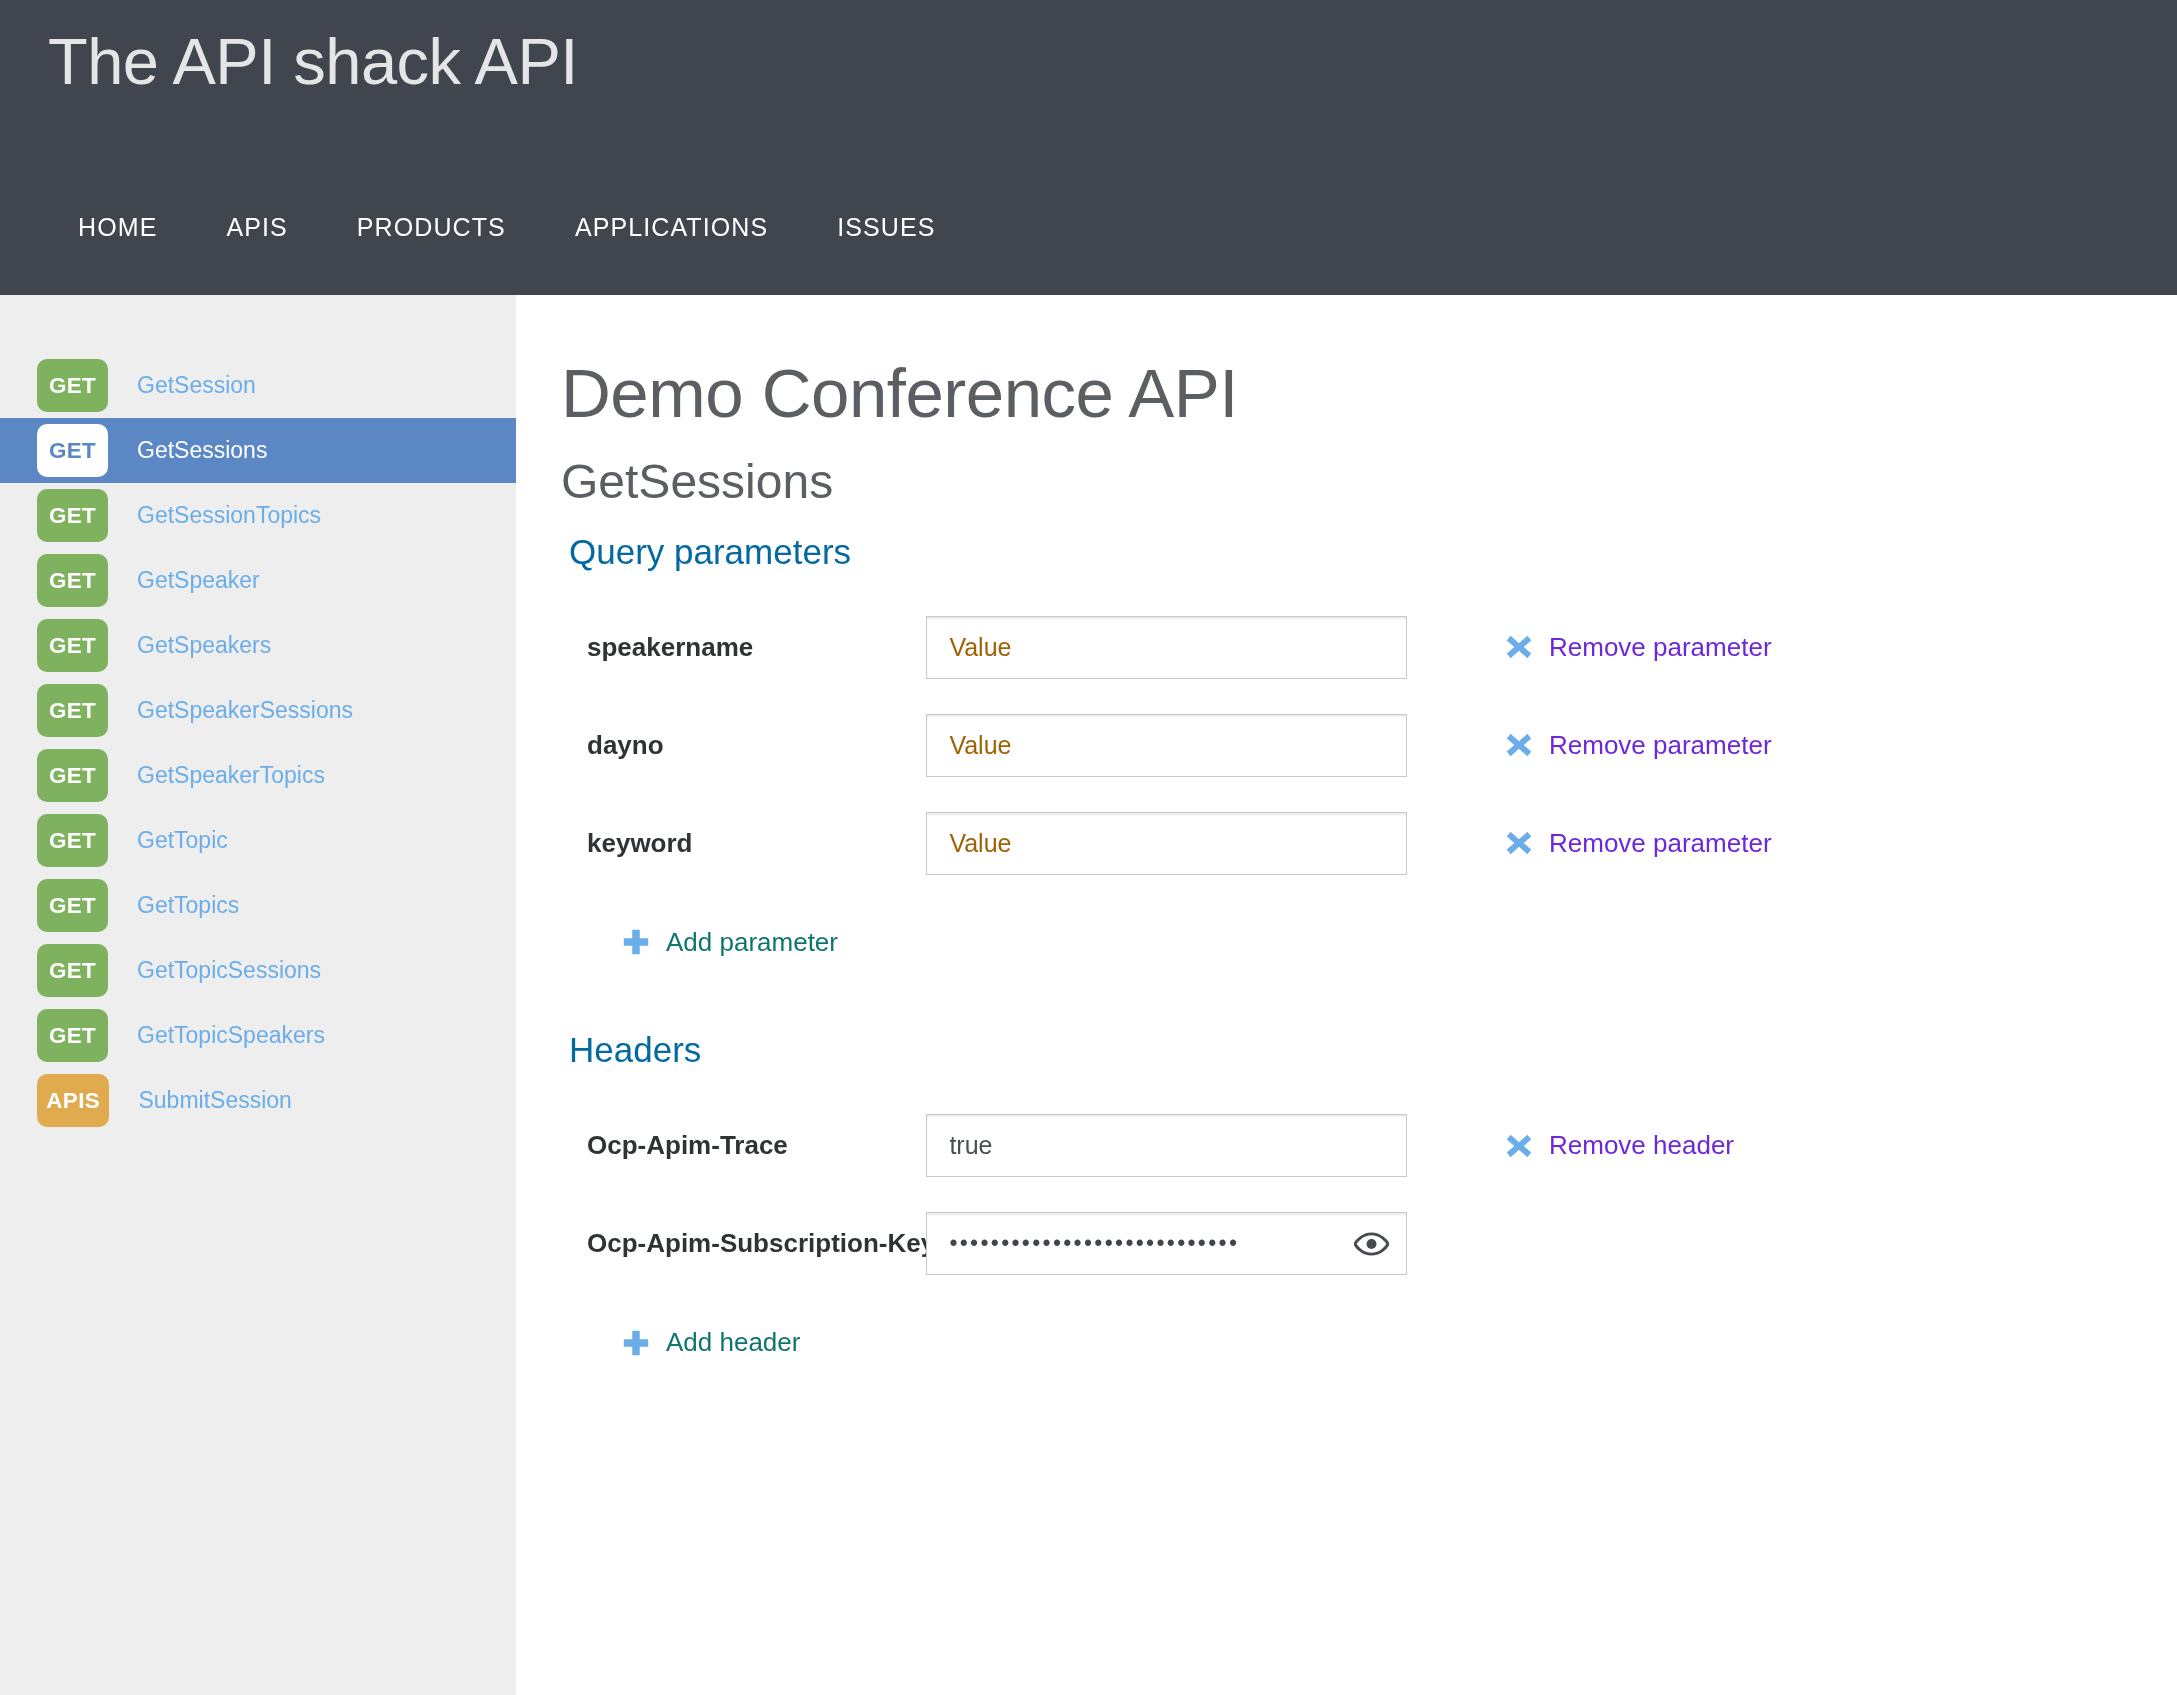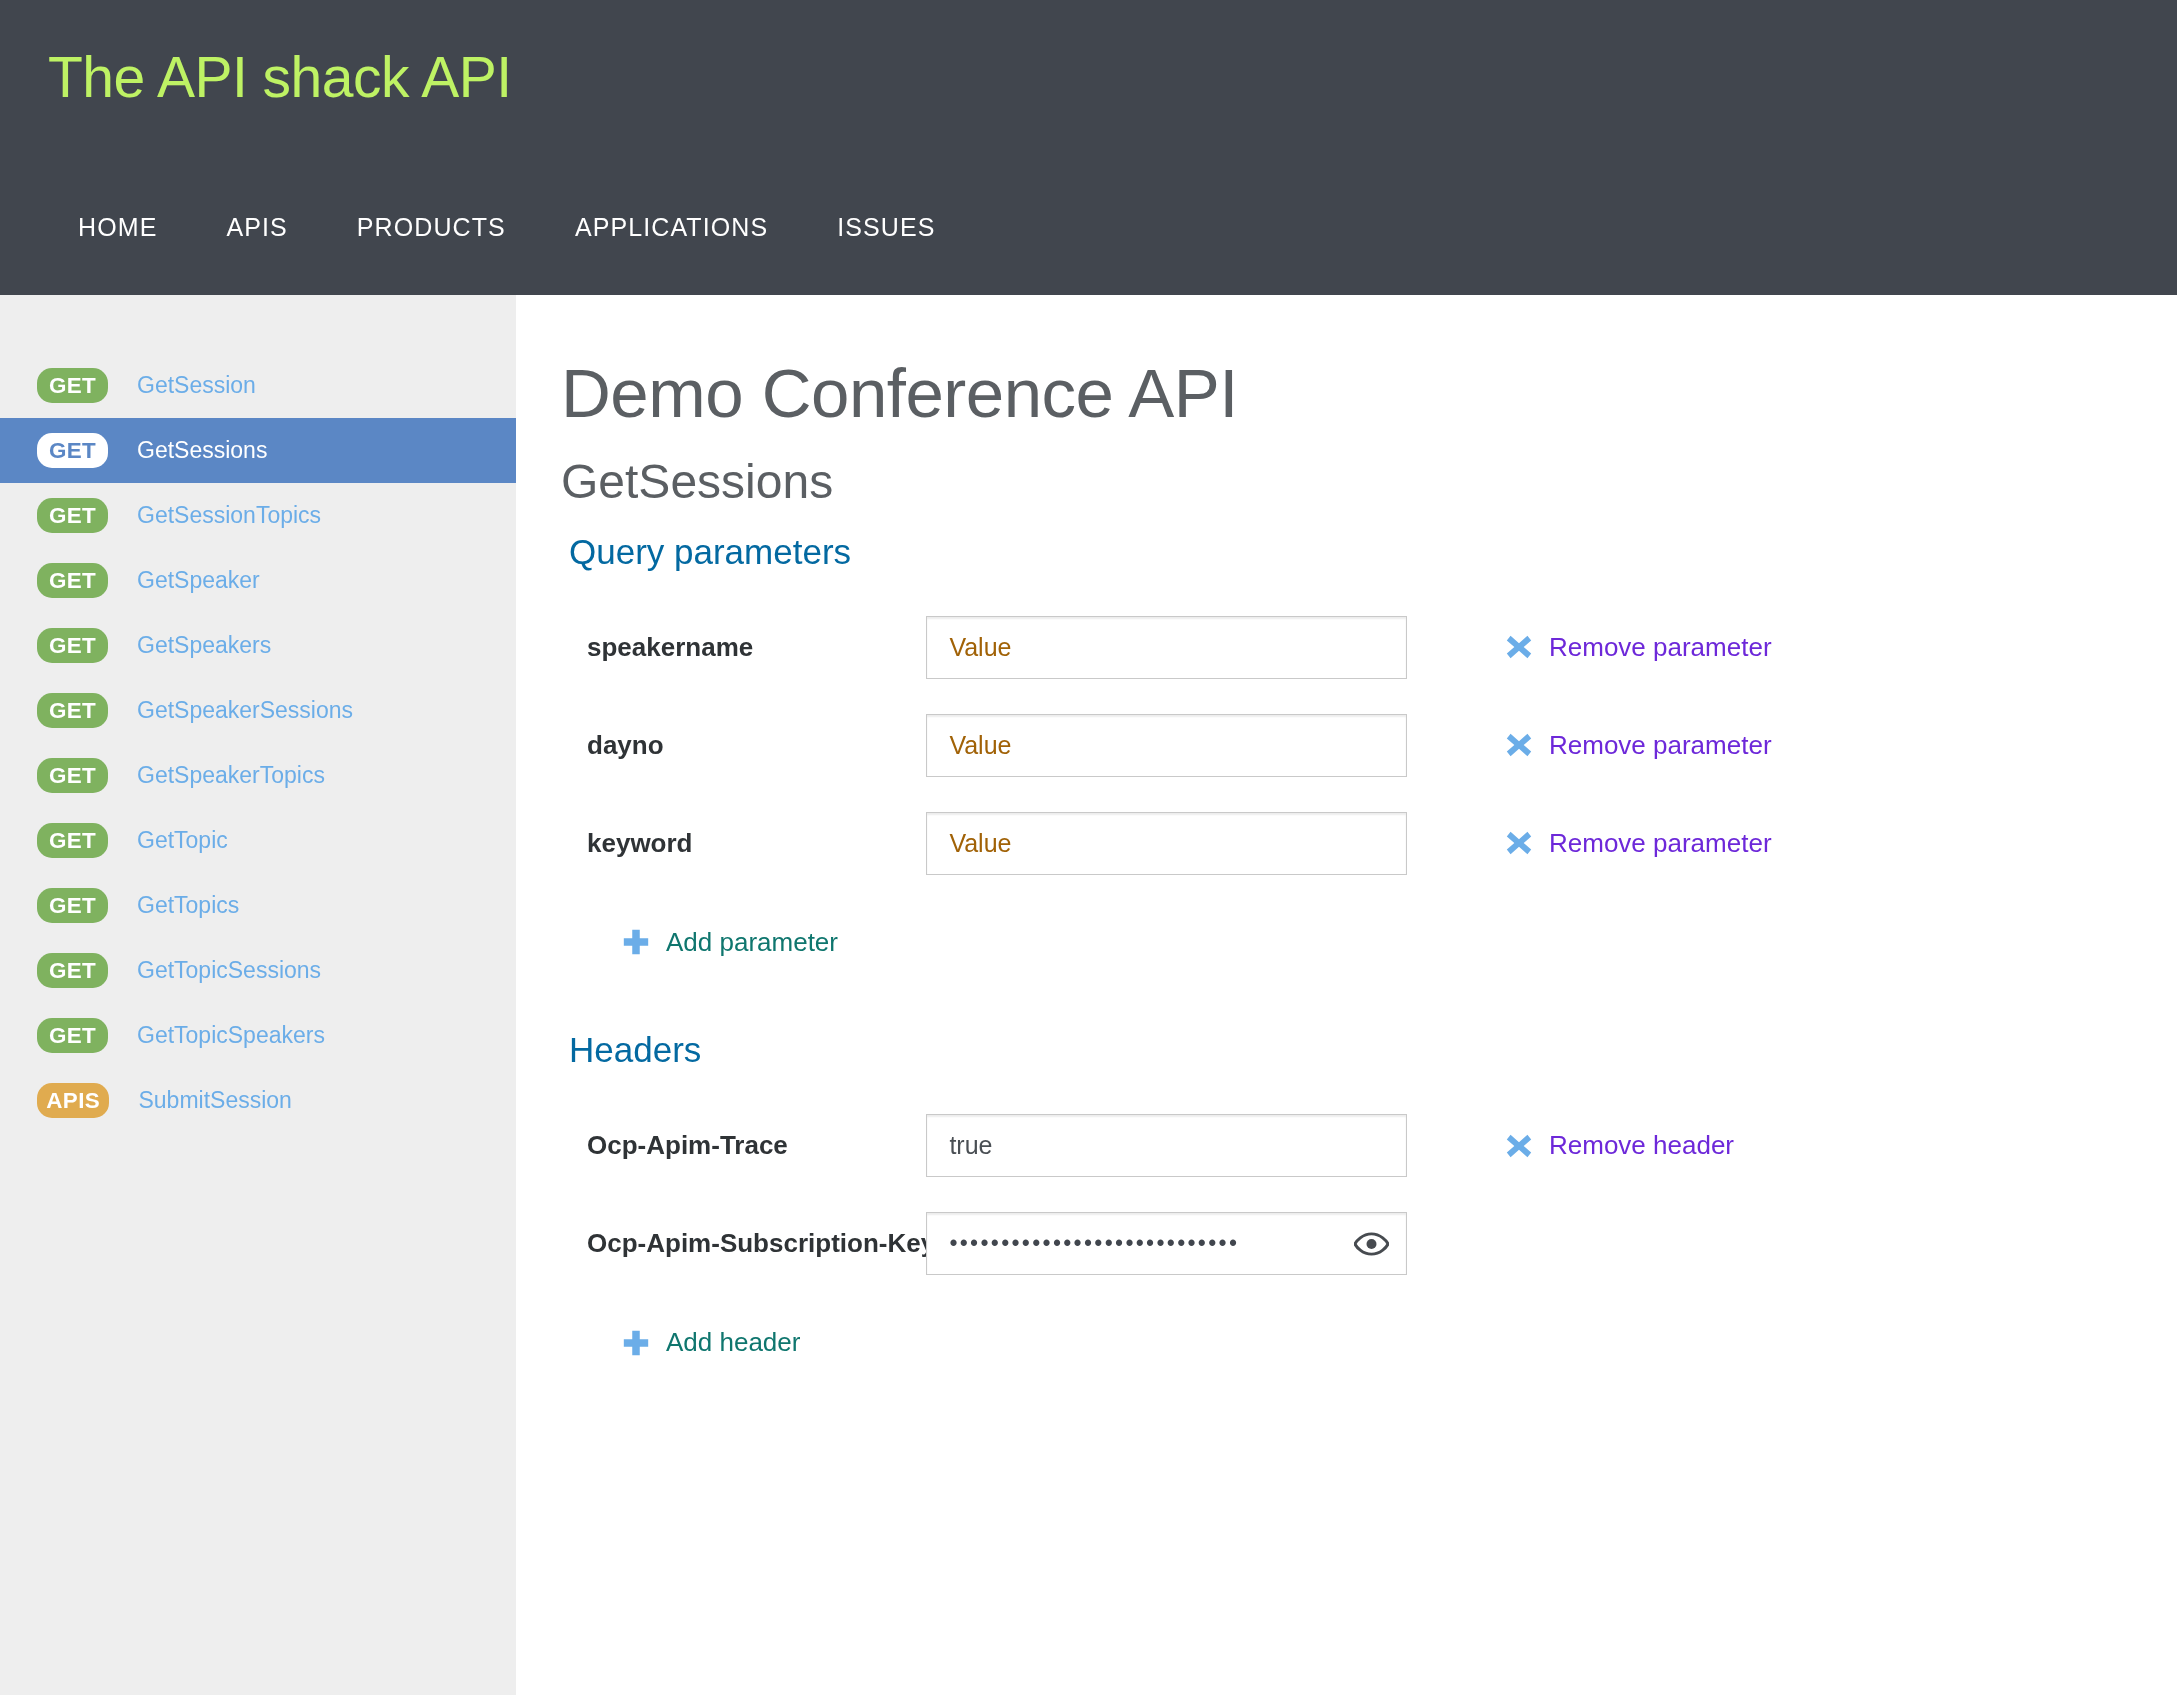--- a/index.html
+++ b/index.html
@@ -15,27 +15,26 @@
   .site-header {
     background: #41464e;
     height: 295px;
     width: 100%;
     position: relative;
   }
   .site-title {
     position: absolute;
     left: 48px;
     top: 26px;
-    color: #bef264;
-    font-size: 57px;
+    color: #e5e5e5;
+    font-size: 65px;
     font-weight: 300;
     letter-spacing: -0.5px;
     line-height: 1.1;
     white-space: nowrap;
-    margin-top: 20px;
   }
   .main-nav {
     position: absolute;
     left: 45px;
     top: 213px;
     display: flex;
     align-items: center;
     gap: 0;
     margin-left: 33px;
   }
@@ -73,22 +72,22 @@
     padding-left: 37px;
     cursor: pointer;
     text-decoration: none;
   }
   .op-item.selected { background: #5b87c5; }
   .badge {
     display: inline-flex;
     align-items: center;
     justify-content: center;
     min-width: 71px;
-    height: 35px;
-    border-radius: 15px;
+    height: 53px;
+    border-radius: 10px;
     color: #ffffff;
     font-size: 22.4px;
     font-weight: 700;
     letter-spacing: 0.4px;
     padding: 0 9.3px;
     flex: 0 0 auto;
   }
   .badge.get { background: #7fb25f; }
   .badge.post { background: #e0ab4f; }
   .op-item.selected .badge.get {

